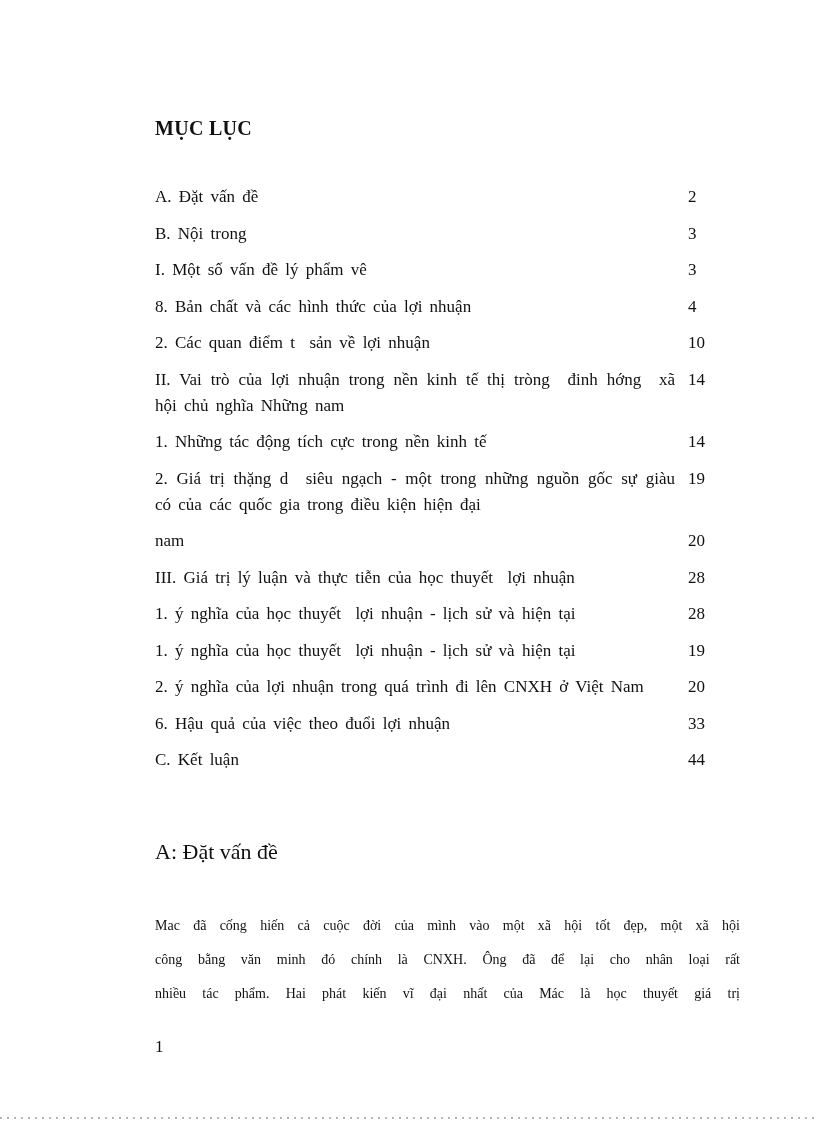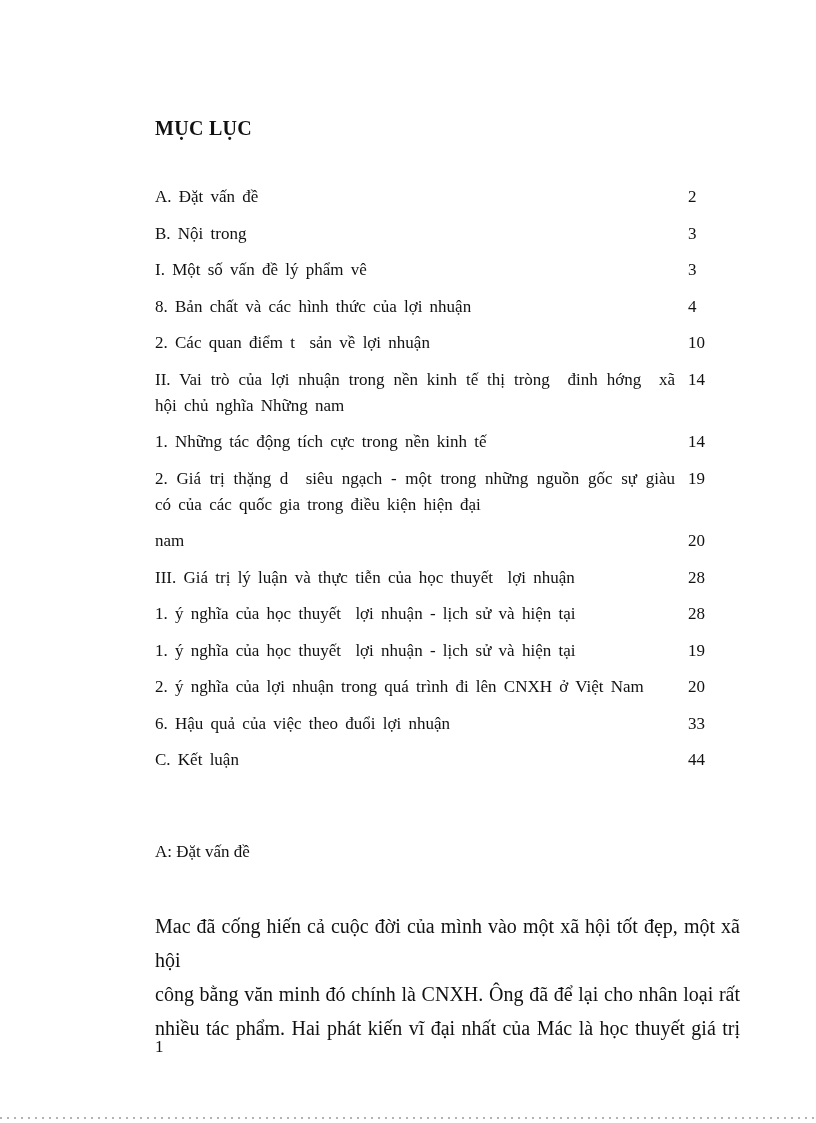--- a/index.html
+++ b/index.html
@@ -57,31 +57,31 @@
     font-size: 17px;
     line-height: 26px;
     white-space: nowrap;
     text-align: left;
   }
   .section-heading {
     position: absolute;
     left: 155px;
     top: 839px;
     margin: 0;
-    font-size: 17px;
+    font-size: 22px;
     font-weight: 400;
     line-height: 26px;
   }
   .paragraph {
     position: absolute;
     left: 155px;
     top: 909px;
     width: 585px;
     margin: 0;
-    font-size: 20px;
+    font-size: 14px;
   }
   .para-line {
     line-height: 34px;
     text-align: justify;
     text-align-last: justify;
   }
   .page-number {
     position: absolute;
     left: 155px;
     top: 1034px;

